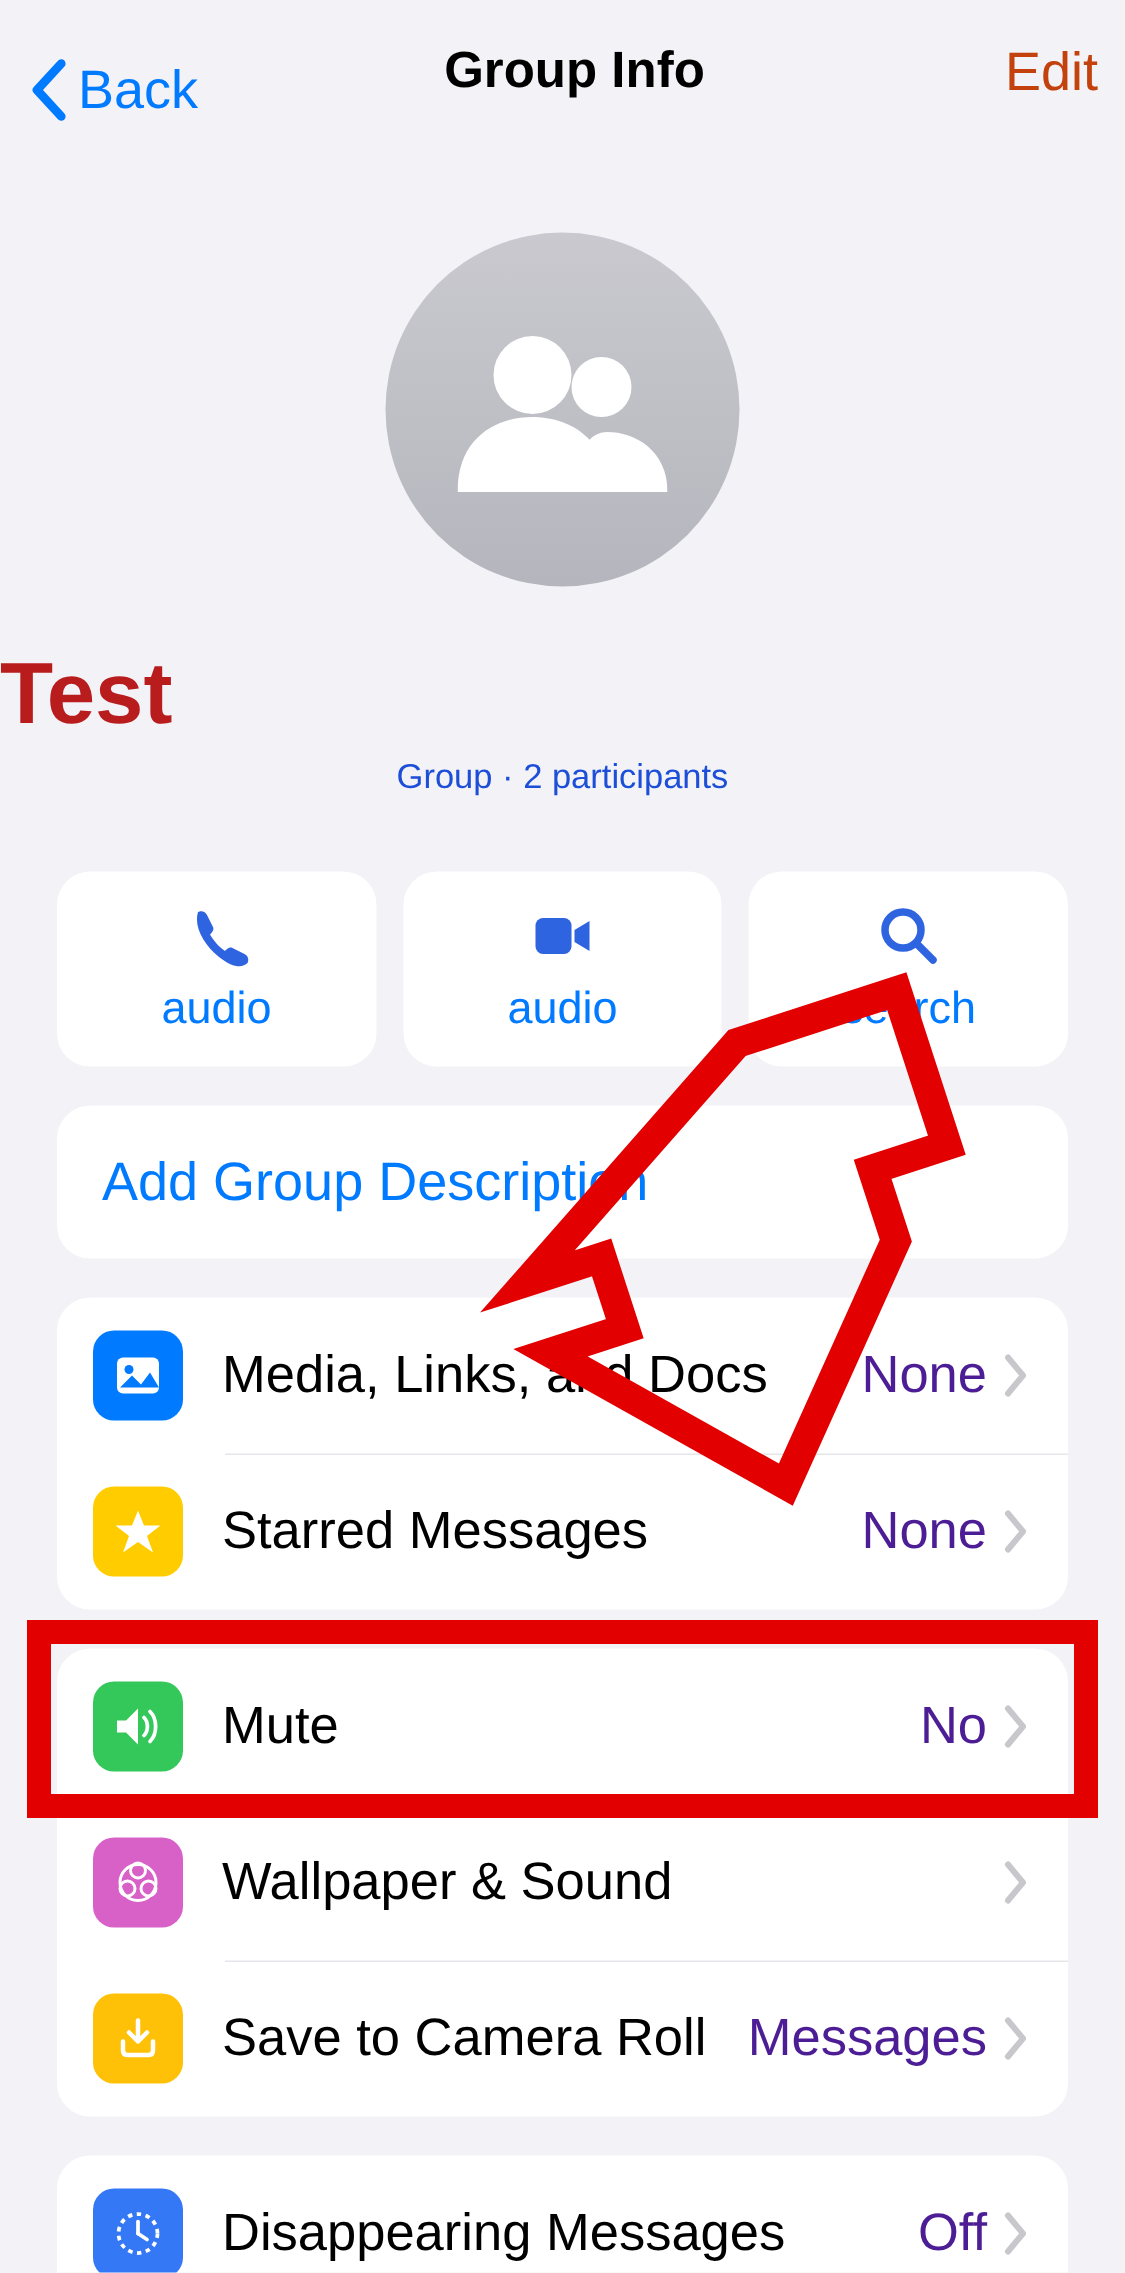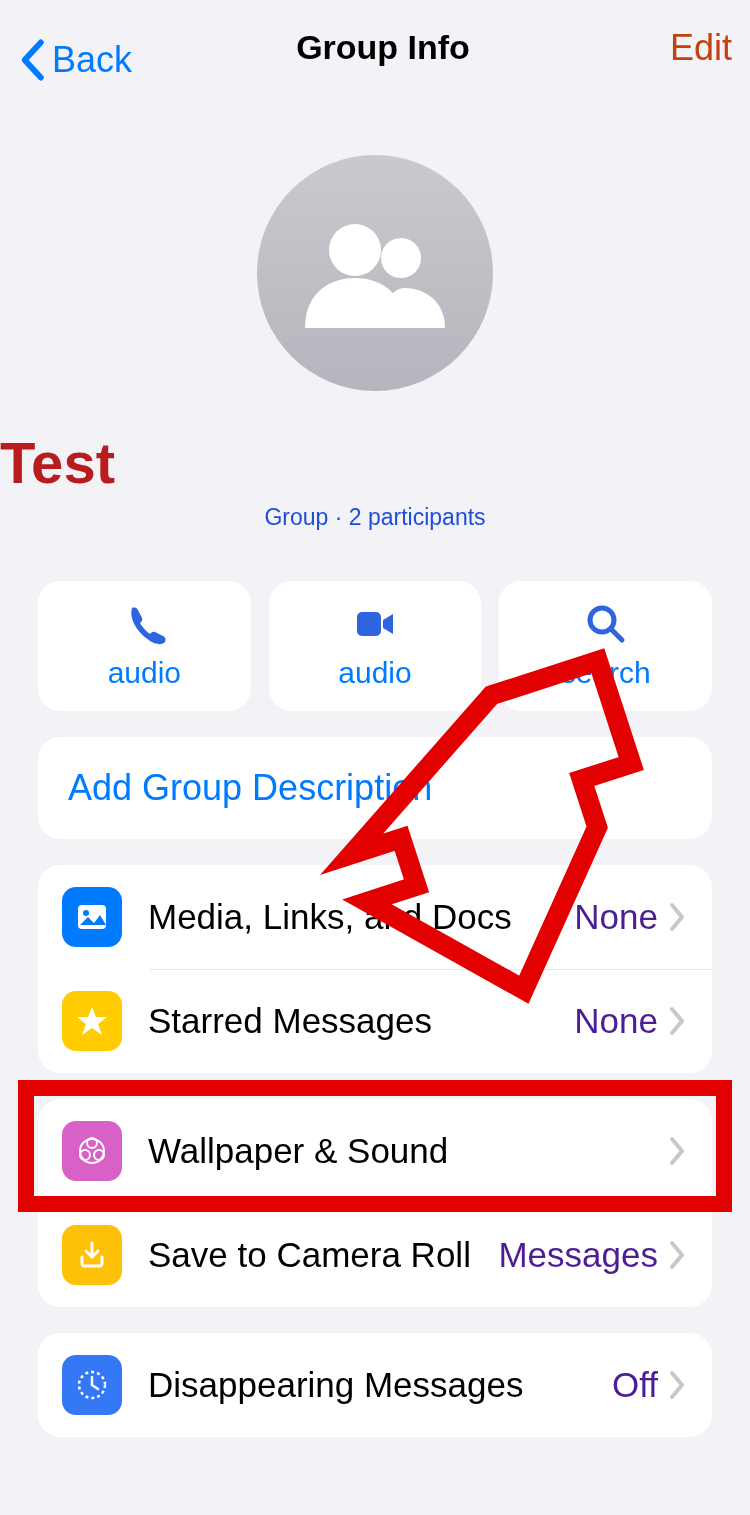--- a/index.html
+++ b/index.html
@@ -225,20 +225,34 @@
     </div>
     <div class="row-label">Starred Messages</div>
     <div class="row-value">None</div>
     <svg class="chevron" viewBox="0 0 20 32">
         <path d="M4 4 L14 16 L4 28" stroke="#c7c7cc" stroke-width="4" fill="none" stroke-linecap="round" stroke-linejoin="round"></path>
       </svg>
   </div>
 </div>
 
 <div class="section">
+  <div class="row">
+    <div class="row-icon bg-green">
+      <svg width="36" height="36" viewBox="0 0 36 36">
+        <path d="M4 14 H10 L18 6 V30 L10 22 H4 Z" fill="#fff"></path>
+        <path d="M22 12 C25 15 25 21 22 24" stroke="#fff" stroke-width="2.5" fill="none" stroke-linecap="round"></path>
+        <path d="M26 8 C31 13 31 23 26 28" stroke="#fff" stroke-width="2.5" fill="none" stroke-linecap="round"></path>
+      </svg>
+    </div>
+    <div class="row-label">Mute</div>
+    <div class="row-value">No</div>
+    <svg class="chevron" viewBox="0 0 20 32">
+        <path d="M4 4 L14 16 L4 28" stroke="#c7c7cc" stroke-width="4" fill="none" stroke-linecap="round" stroke-linejoin="round"></path>
+      </svg>
+  </div>
   <div class="row">
     <div class="row-icon bg-pink">
       <svg width="36" height="36" viewBox="0 0 36 36">
         <circle cx="18" cy="18" r="12" stroke="#fff" stroke-width="2" fill="none"></circle>
         <circle cx="18" cy="10" r="5" stroke="#fff" stroke-width="2" fill="none"></circle>
         <circle cx="25" cy="22" r="5" stroke="#fff" stroke-width="2" fill="none"></circle>
         <circle cx="11" cy="22" r="5" stroke="#fff" stroke-width="2" fill="none"></circle>
       </svg>
     </div>
     <div class="row-label">Wallpaper &amp; Sound</div>

